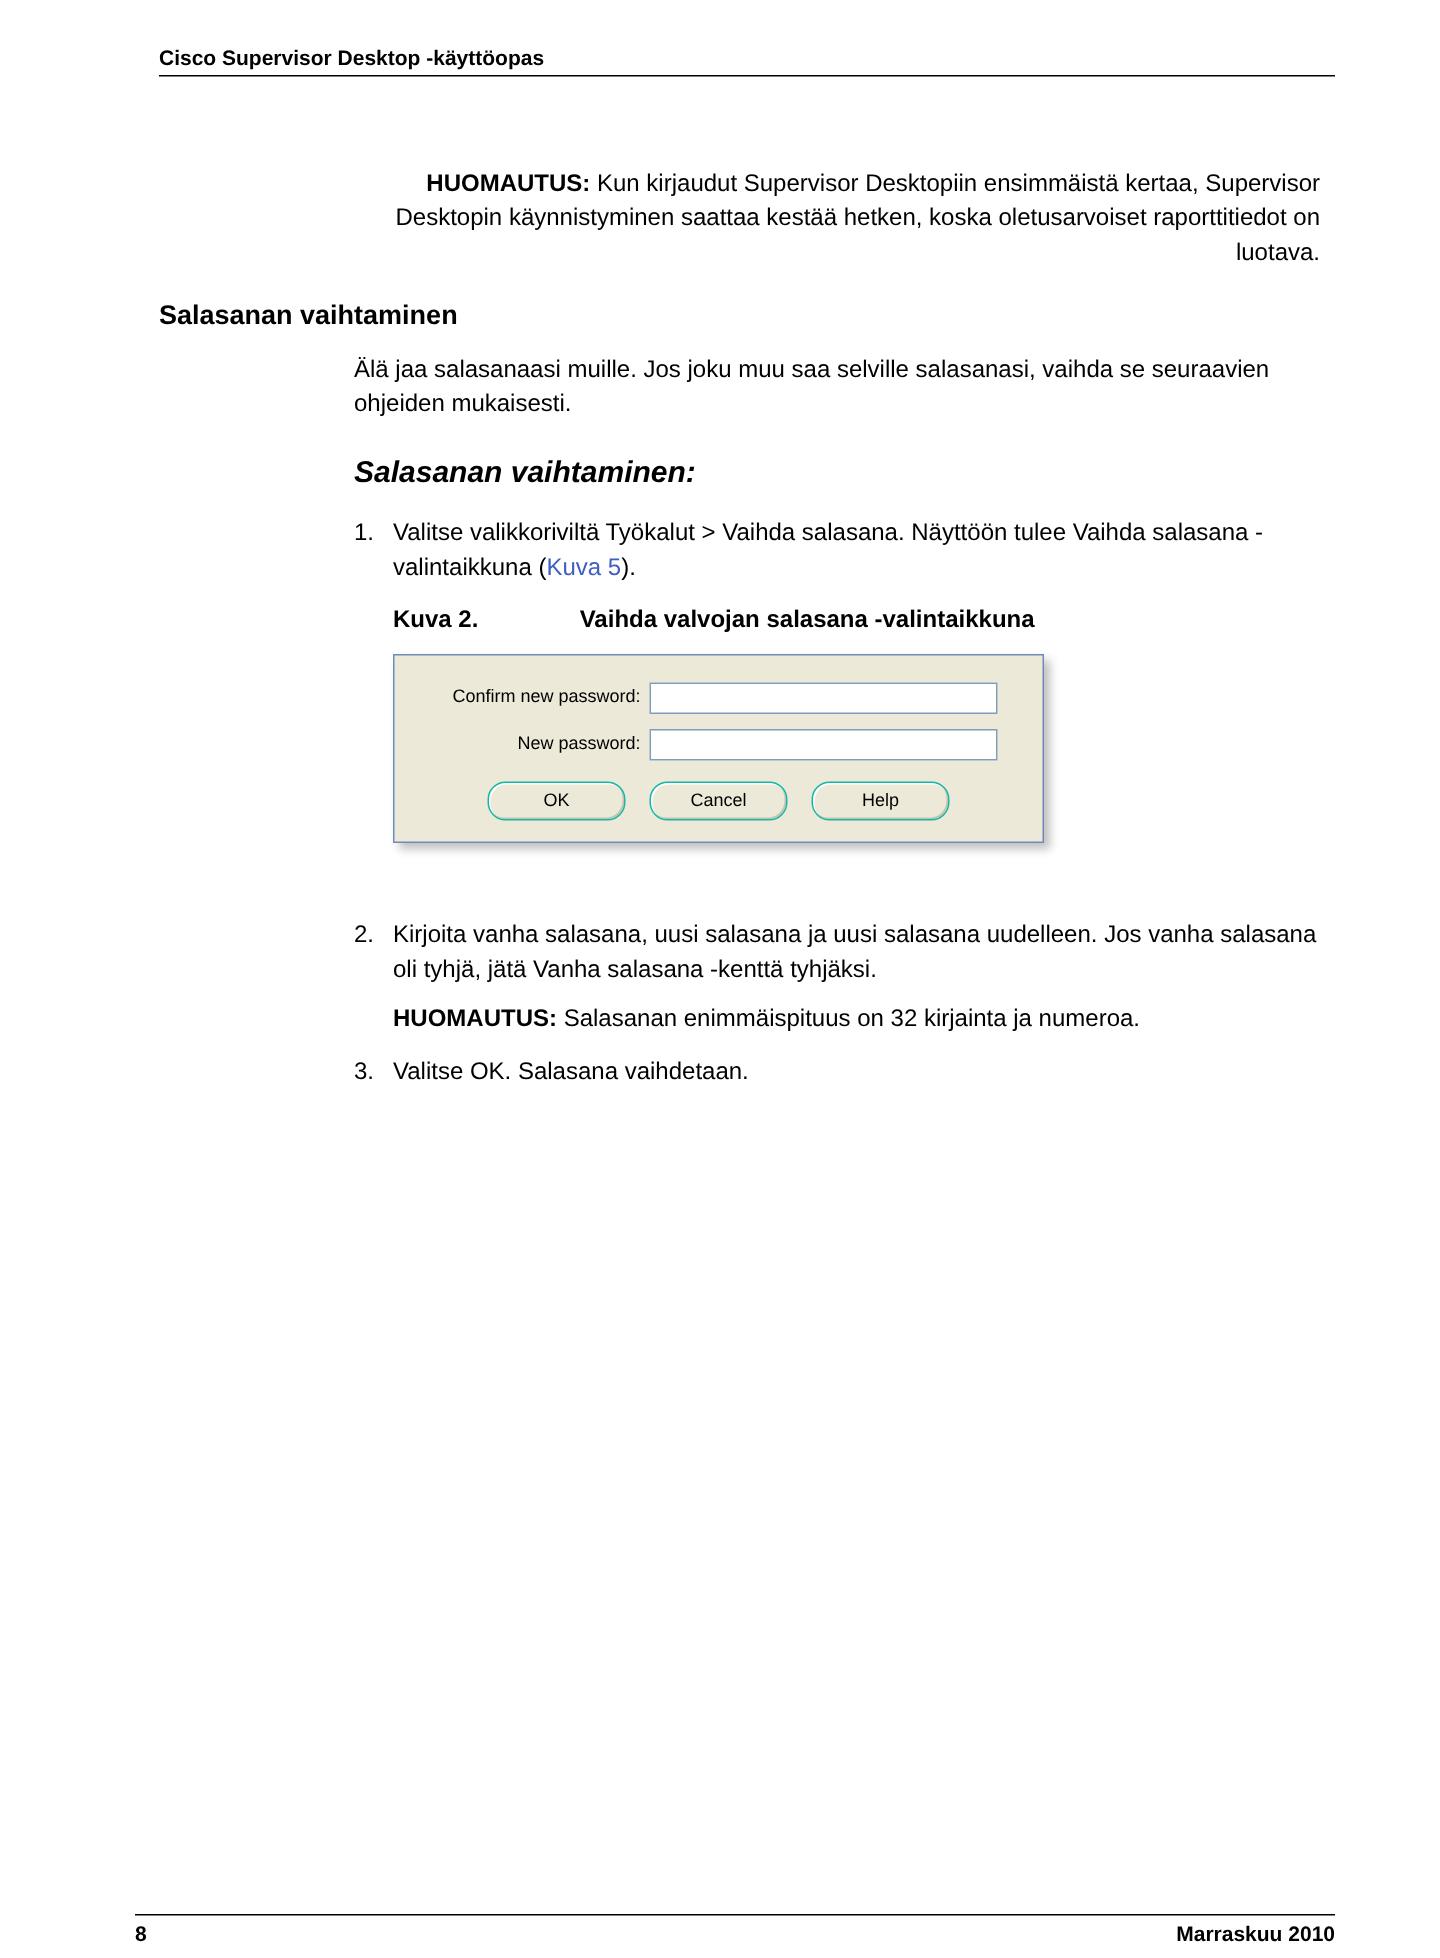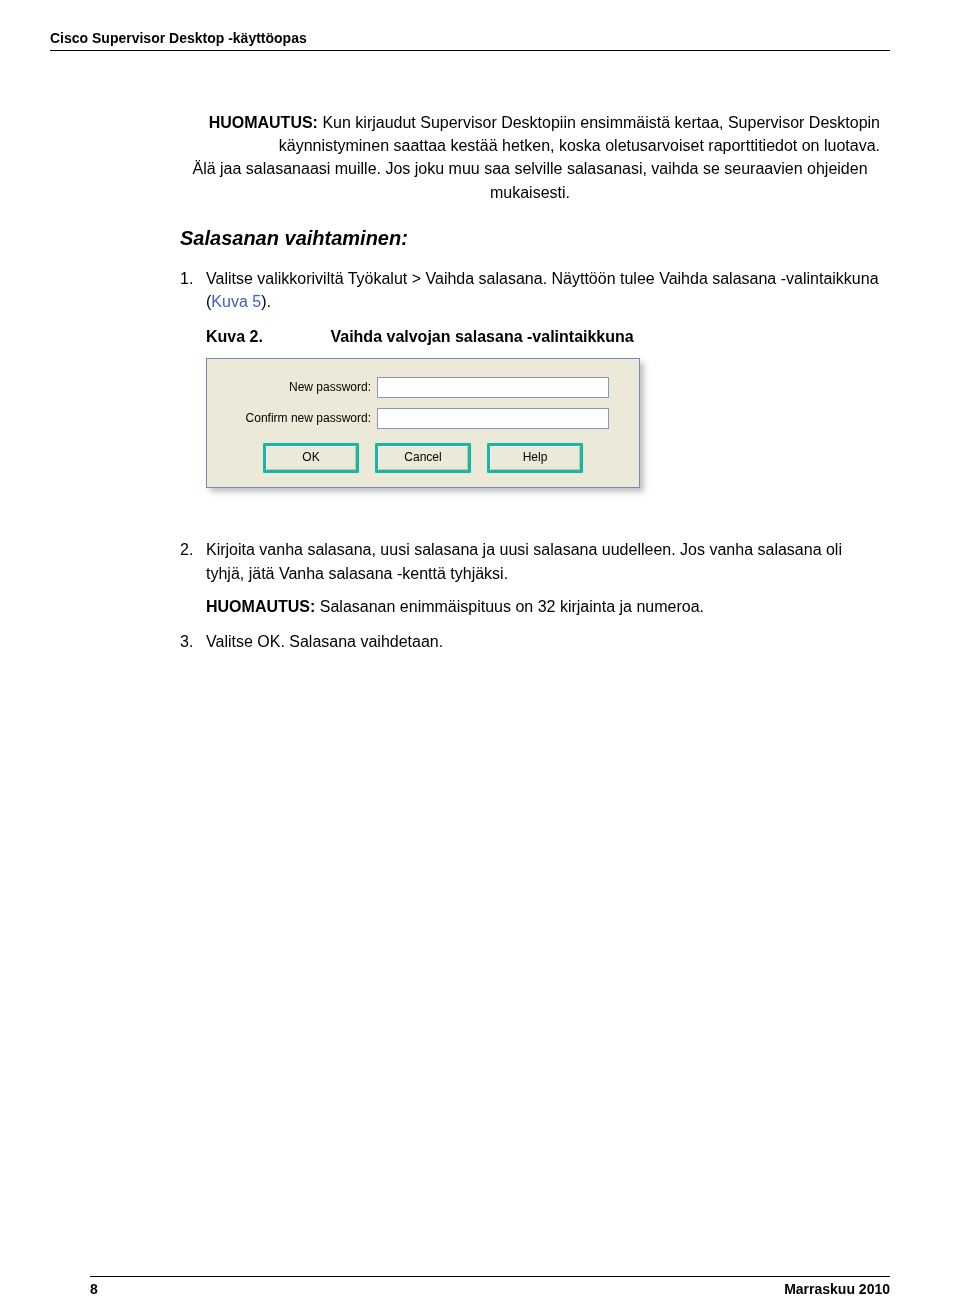--- a/index.html
+++ b/index.html
@@ -7,21 +7,21 @@
     margin: 0;
     padding: 0;
     width: 960px;
     height: 1305px;
     font-family: Arial, Helvetica, sans-serif;
     background: #fff;
     color: #000;
     position: relative;
   }
   .page {
-    padding: 30px 70px 0 50px;
+    padding: 30px 70px 0 106px;
     box-sizing: border-box;
     height: 100%;
     position: relative;
   }
   .header-title {
     font-size: 14px;
     font-weight: bold;
     padding-bottom: 4px;
     border-bottom: 1px solid #000;
   }
@@ -40,21 +40,20 @@
   }
   .h2 {
     margin-left: -130px;
     font-size: 18px;
     font-weight: bold;
     margin-top: 16px;
     margin-bottom: 12px;
   }
   .para {
     margin-bottom: 20px;
-    text-align: center;
   }
   .h3 {
     font-size: 20px;
     font-weight: bold;
     font-style: italic;
     margin-top: 10px;
     margin-bottom: 14px;
   }
   .step-row {
     display: flex;
@@ -158,22 +157,22 @@
   .xp-buttons {
     display: flex;
     justify-content: center;
     gap: 16px;
     margin-top: 14px;
   }
   .xp-btn {
     width: 90px;
     height: 24px;
     background: #ece9d8;
-    border: 3px solid #14b8a6;
-    border-radius: 1px;
+    border: 1px solid #14b8a6;
+    border-radius: 12px;
     box-shadow: inset 1px 1px 0 #fff, inset -1px -1px 0 #c5c2b2;
     text-align: center;
     line-height: 22px;
     font-size: 12px;
   }
 
   .footer {
     position: absolute;
     bottom: 8px;
     left: 90px;
@@ -193,20 +192,21 @@
 
   <div class="header-title">Cisco Supervisor Desktop -käyttöopas</div>
 
   <div class="body-section">
 
     <div class="note-row">
       <span class="note-label">HUOMAUTUS:</span>
       <span>Kun kirjaudut Supervisor Desktopiin ensimmäistä kertaa, Supervisor Desktopin käynnistyminen saattaa kestää hetken, koska oletusarvoiset raporttitiedot on luotava.</span>
     </div>
 
+    <div class="h2">Salasanan vaihtaminen</div>
 
     <div class="para">Älä jaa salasanaasi muille. Jos joku muu saa selville salasanasi, vaihda se seuraavien ohjeiden mukaisesti.</div>
 
     <div class="h3">Salasanan vaihtaminen:</div>
 
     <div class="step-row">
       <div class="step-num">1.</div>
       <div class="step-text">
         <span>Valitse valikkoriviltä Työkalut &gt; Vaihda salasana. Näyttöön tulee Vaihda salasana -valintaikkuna (</span><span class="figref">Kuva 5</span><span>).</span>
       </div>
@@ -214,25 +214,25 @@
 
     <div class="fig-caption">
       <span class="caplabel">Kuva 2.</span>
       <span>Vaihda valvojan salasana -valintaikkuna</span>
     </div>
 
     <div class="dialog-holder">
       <div class="xp-dialog">
         <div class="xp-body">
           <div class="xp-row">
-            <div class="xp-label">New password:</div>
+            <div class="xp-label">Confirm new password:</div>
             <div class="xp-input"></div>
           </div>
           <div class="xp-row">
-            <div class="xp-label">Confirm new password:</div>
+            <div class="xp-label">New password:</div>
             <div class="xp-input"></div>
           </div>
           <div class="xp-buttons">
             <div class="xp-btn">OK</div>
             <div class="xp-btn">Cancel</div>
             <div class="xp-btn">Help</div>
           </div>
         </div>
       </div>
     </div>

